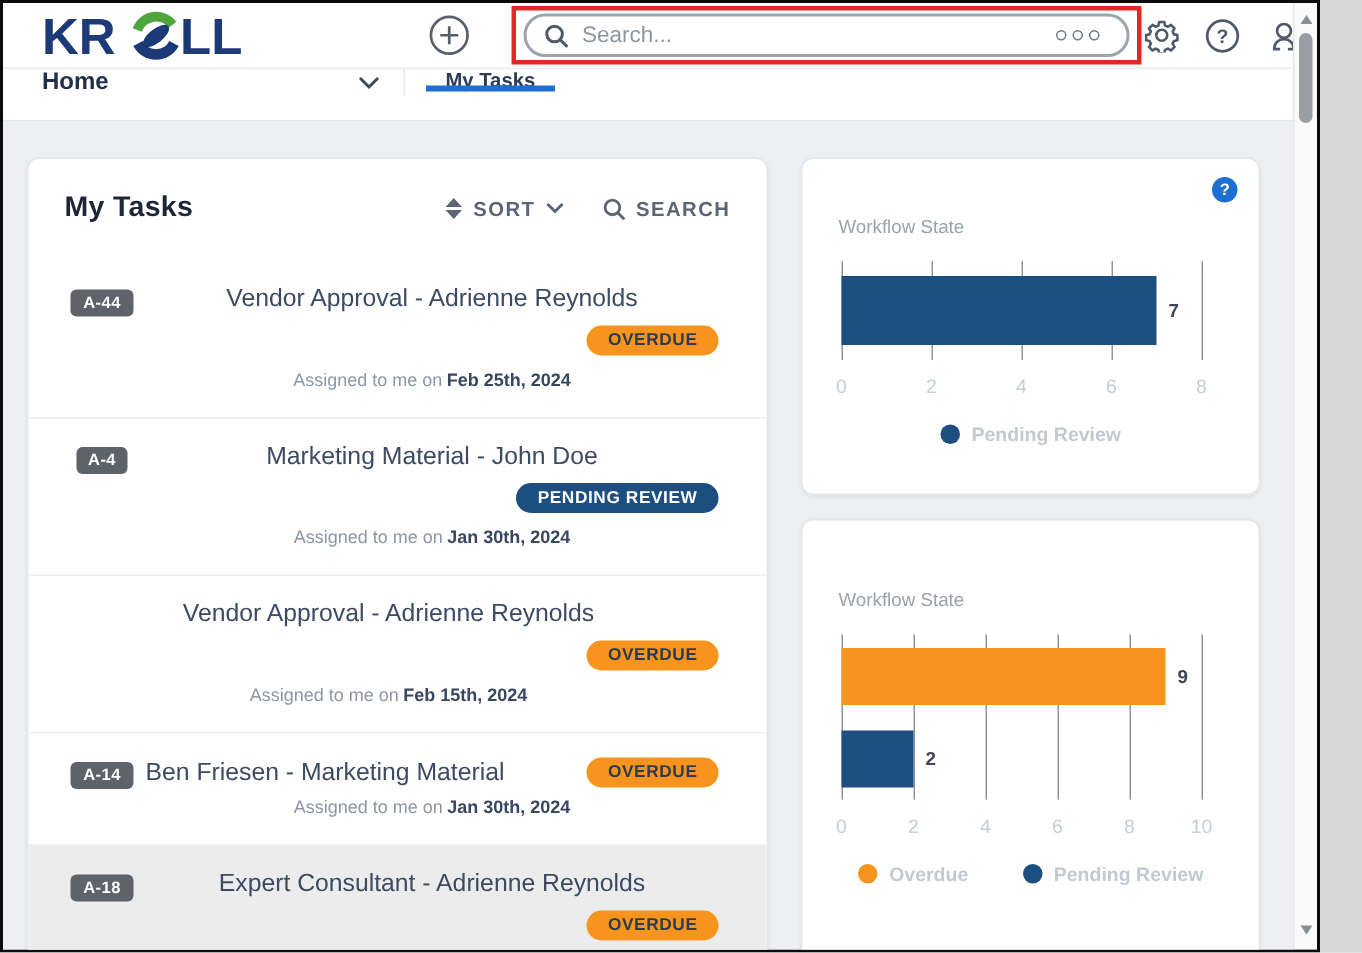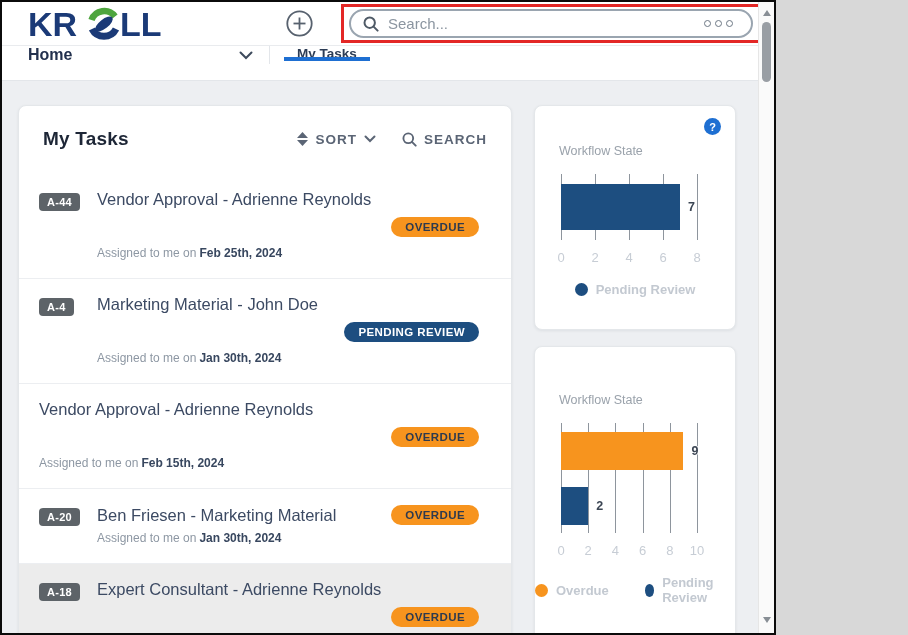--- a/index.html
+++ b/index.html
@@ -1,18 +1,18 @@
 <!DOCTYPE html>
 <html><head>
 <meta charset="utf-8">
 <style>
   * { margin:0; padding:0; box-sizing:border-box; }
   html,body { background:#d8d8d8; }
   body { font-family:"Liberation Sans", sans-serif; }
-  .window { position:relative; width:776px; height:635px; background:#fff;
+  .window { position:relative; width:880px; height:635px; background:#fff;
             border:2px solid #0b0b0b; overflow:hidden; }
   .app { position:absolute; inset:0 16px 0 0; display:flex; flex-direction:column; }
 
   
   .topbar { height:44px; flex:0 0 44px; display:flex; align-items:center;
             background:#fff; border-bottom:1px solid #e9ebee; padding:0 18px 0 26px; }
   .logo { display:flex; align-items:center; height:38px; }
   .plus-btn { margin-left:112px; width:28px; height:28px; display:flex; align-items:center;
               justify-content:center; cursor:pointer; }
   .search-highlight { margin-left:28px; border:3px solid #e32726; padding:2px 5px;
@@ -44,21 +44,21 @@
   .card { background:#fff; border-radius:8px; border:1px solid #e4e7ea;
           box-shadow:0 1px 3px rgba(40,50,60,.08); }
 
   
   .tasks-card { flex:0 0 494px; height:560px; overflow:hidden; display:flex; flex-direction:column; }
   .tasks-head { display:flex; align-items:center; padding:22px 24px 20px 24px; }
   .tasks-title { font-size:19px; font-weight:700; color:#1d2636; letter-spacing:.2px; }
   .tasks-ctrls { margin-left:auto; display:flex; align-items:center; gap:26px; }
   .ctrl { display:flex; align-items:center; gap:7px; font-size:13.5px; font-weight:600;
           color:#5b6575; letter-spacing:1px; cursor:pointer; }
-  .task-row { padding:16px 32px 18px 20px; border-top:1px solid #eceef1; display:flex; }
+  .task-row { padding:16px 32px 18px 20px; border-top:1px solid #eceef1; display:flex;text-align:center; }
   .task-row.first { border-top:none; margin-top:4px; }
   .task-row.highlight { background:#ececec; flex:1; }
   .task-id { flex:0 0 58px; padding-top:2px; }
   .task-id span { display:inline-block; background:#5d6368; color:#fff; font-size:11px;
                   font-weight:700; padding:3px 8px; border-radius:4px; letter-spacing:.3px; }
   .task-body { flex:1; min-width:0; }
   .task-title { font-size:16.5px; color:#3c4a63; }
   .task-titlerow { display:flex; align-items:center; }
   .pill-row { display:flex; justify-content:flex-end; margin-top:8px; }
   .pill { border-radius:12px; padding:4px 14px; font-size:11.5px; font-weight:700; letter-spacing:.4px; }
@@ -246,21 +246,21 @@
             <div class="pill-row">
                 <span class="pill overdue">OVERDUE</span>
               </div>
             <div class="assigned">
               <span>Assigned to me on</span><b>Feb 15th, 2024</b>
             </div>
           </div>
         </div>
 
         <div class="task-row compact">
-          <div class="task-id"><span>A-20</span></div>
+          <div class="task-id"><span>A-14</span></div>
           <div class="task-body">
             <div class="task-titlerow">
               <div class="task-title">Ben Friesen - Marketing Material</div>
               <span class="pill overdue">OVERDUE</span>
             </div>
             <div class="assigned">
               <span>Assigned to me on</span><b>Jan 30th, 2024</b>
             </div>
           </div>
         </div>

